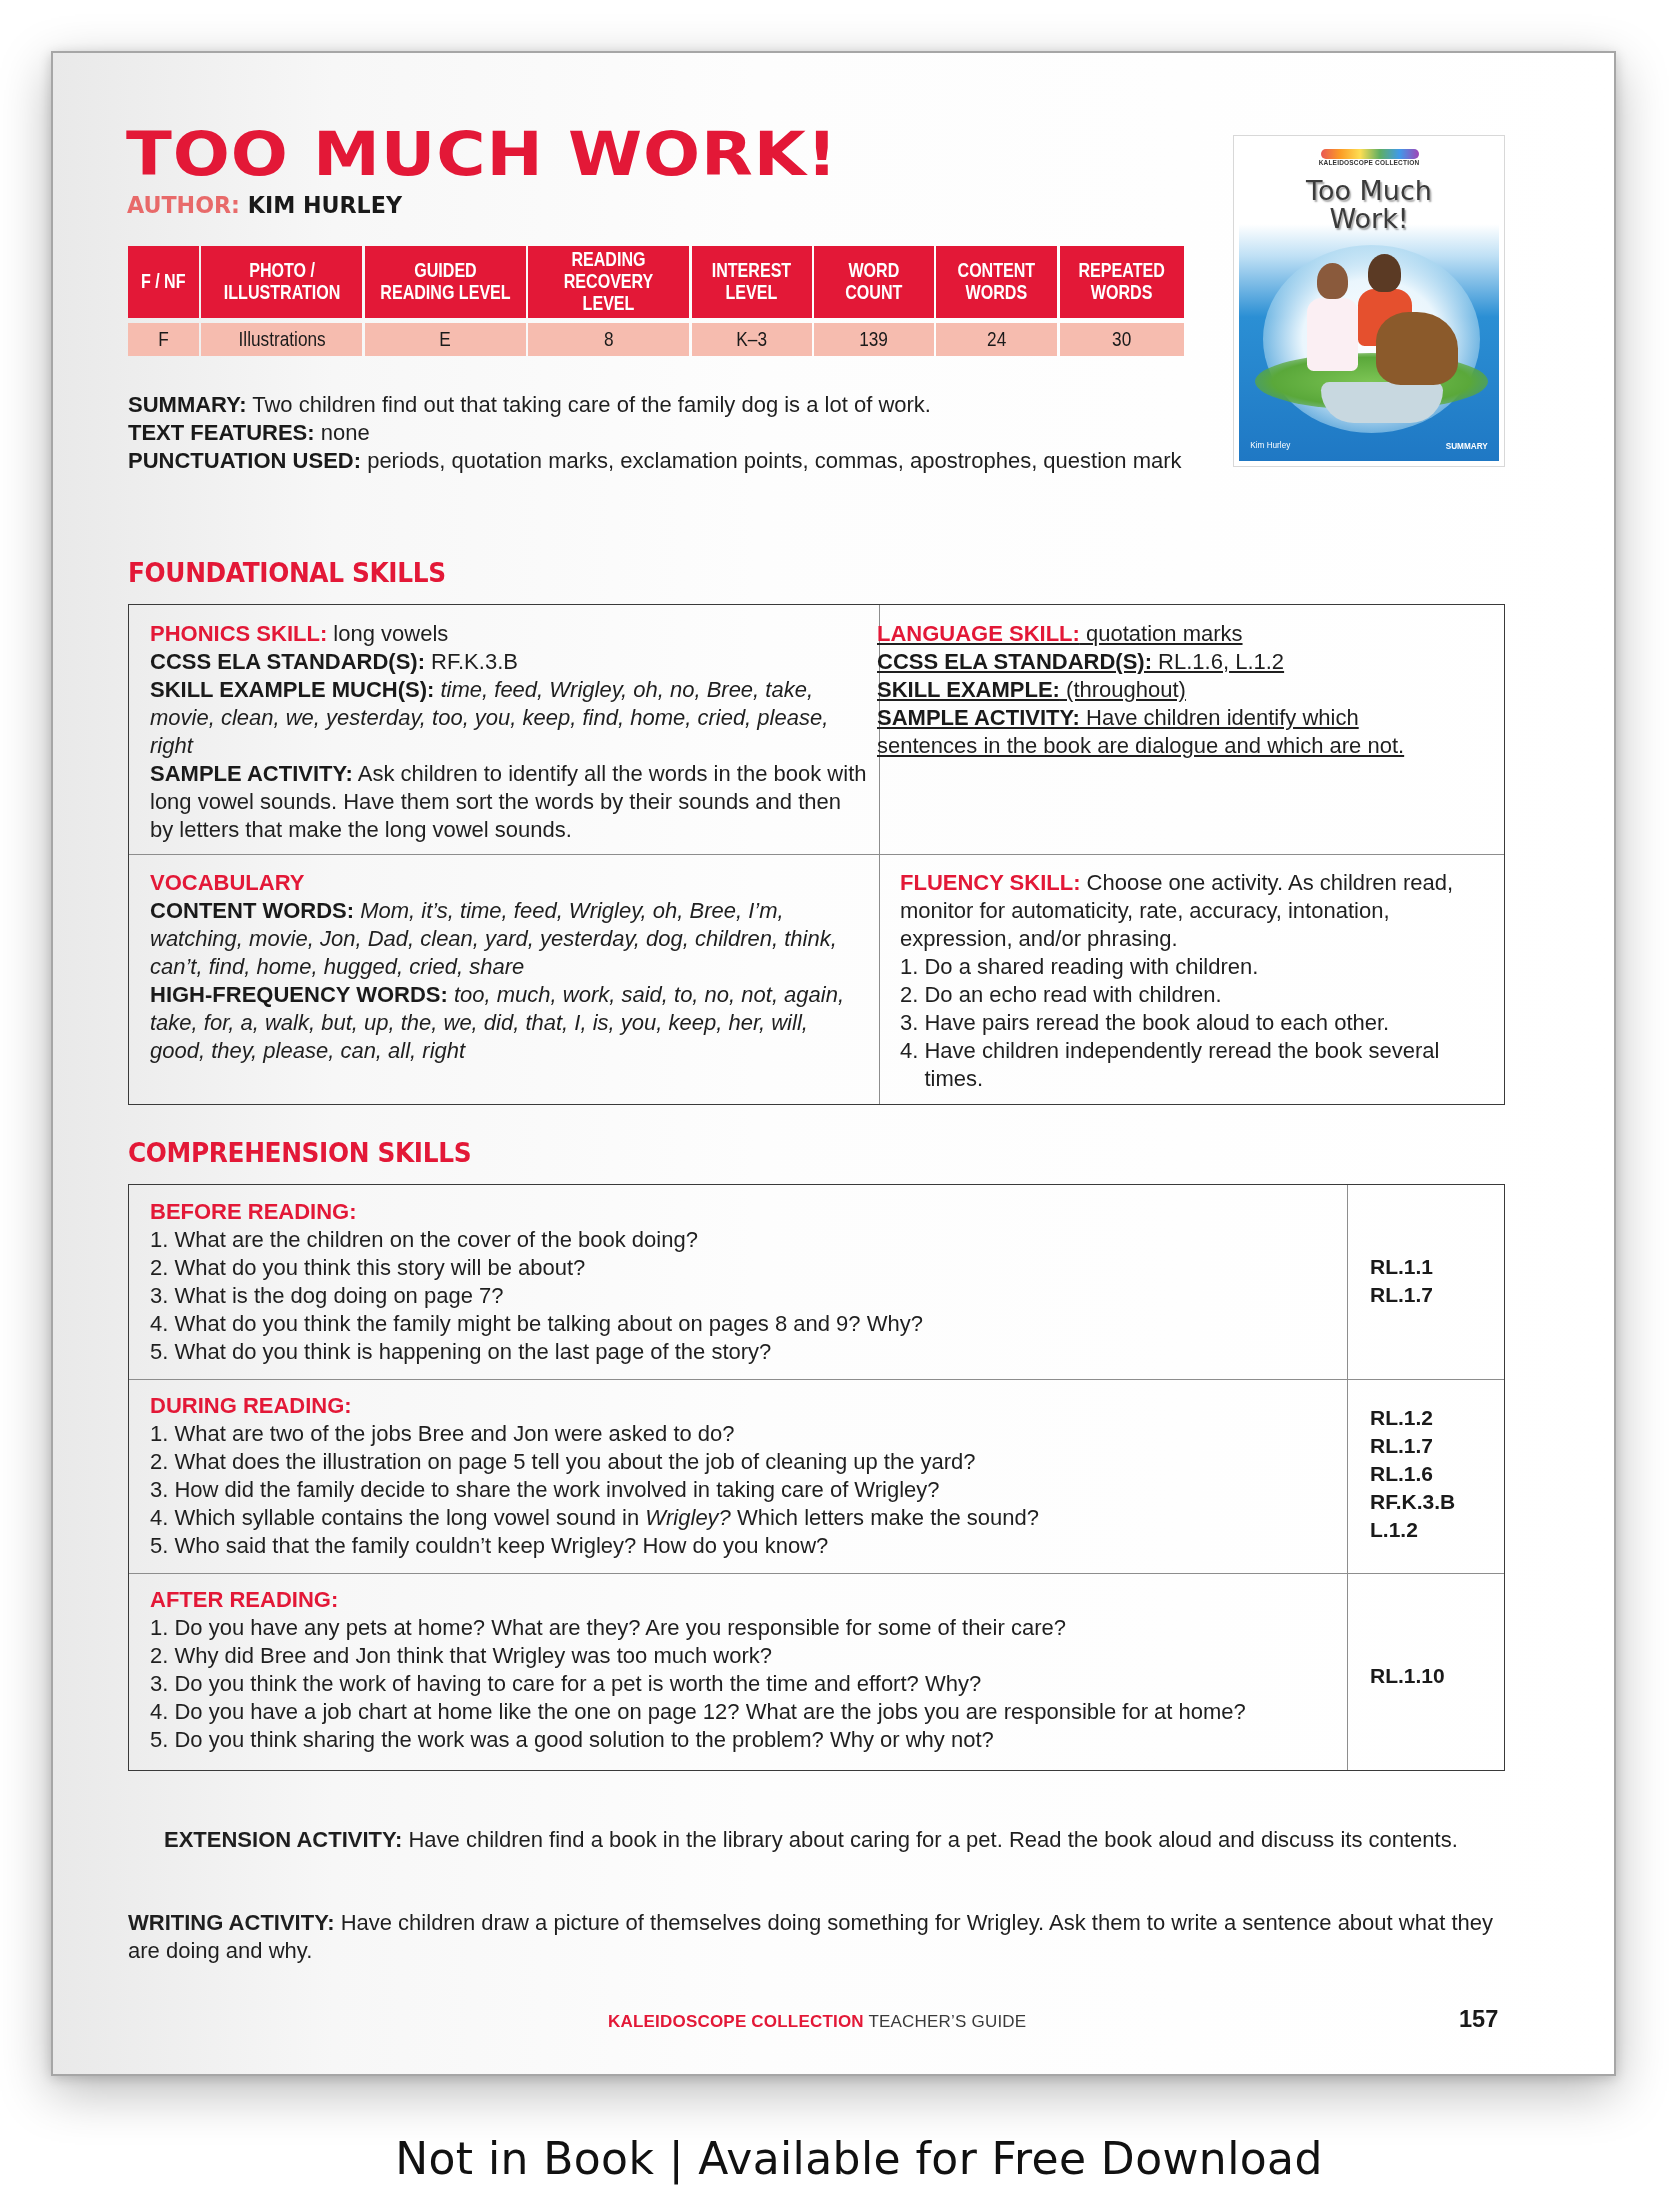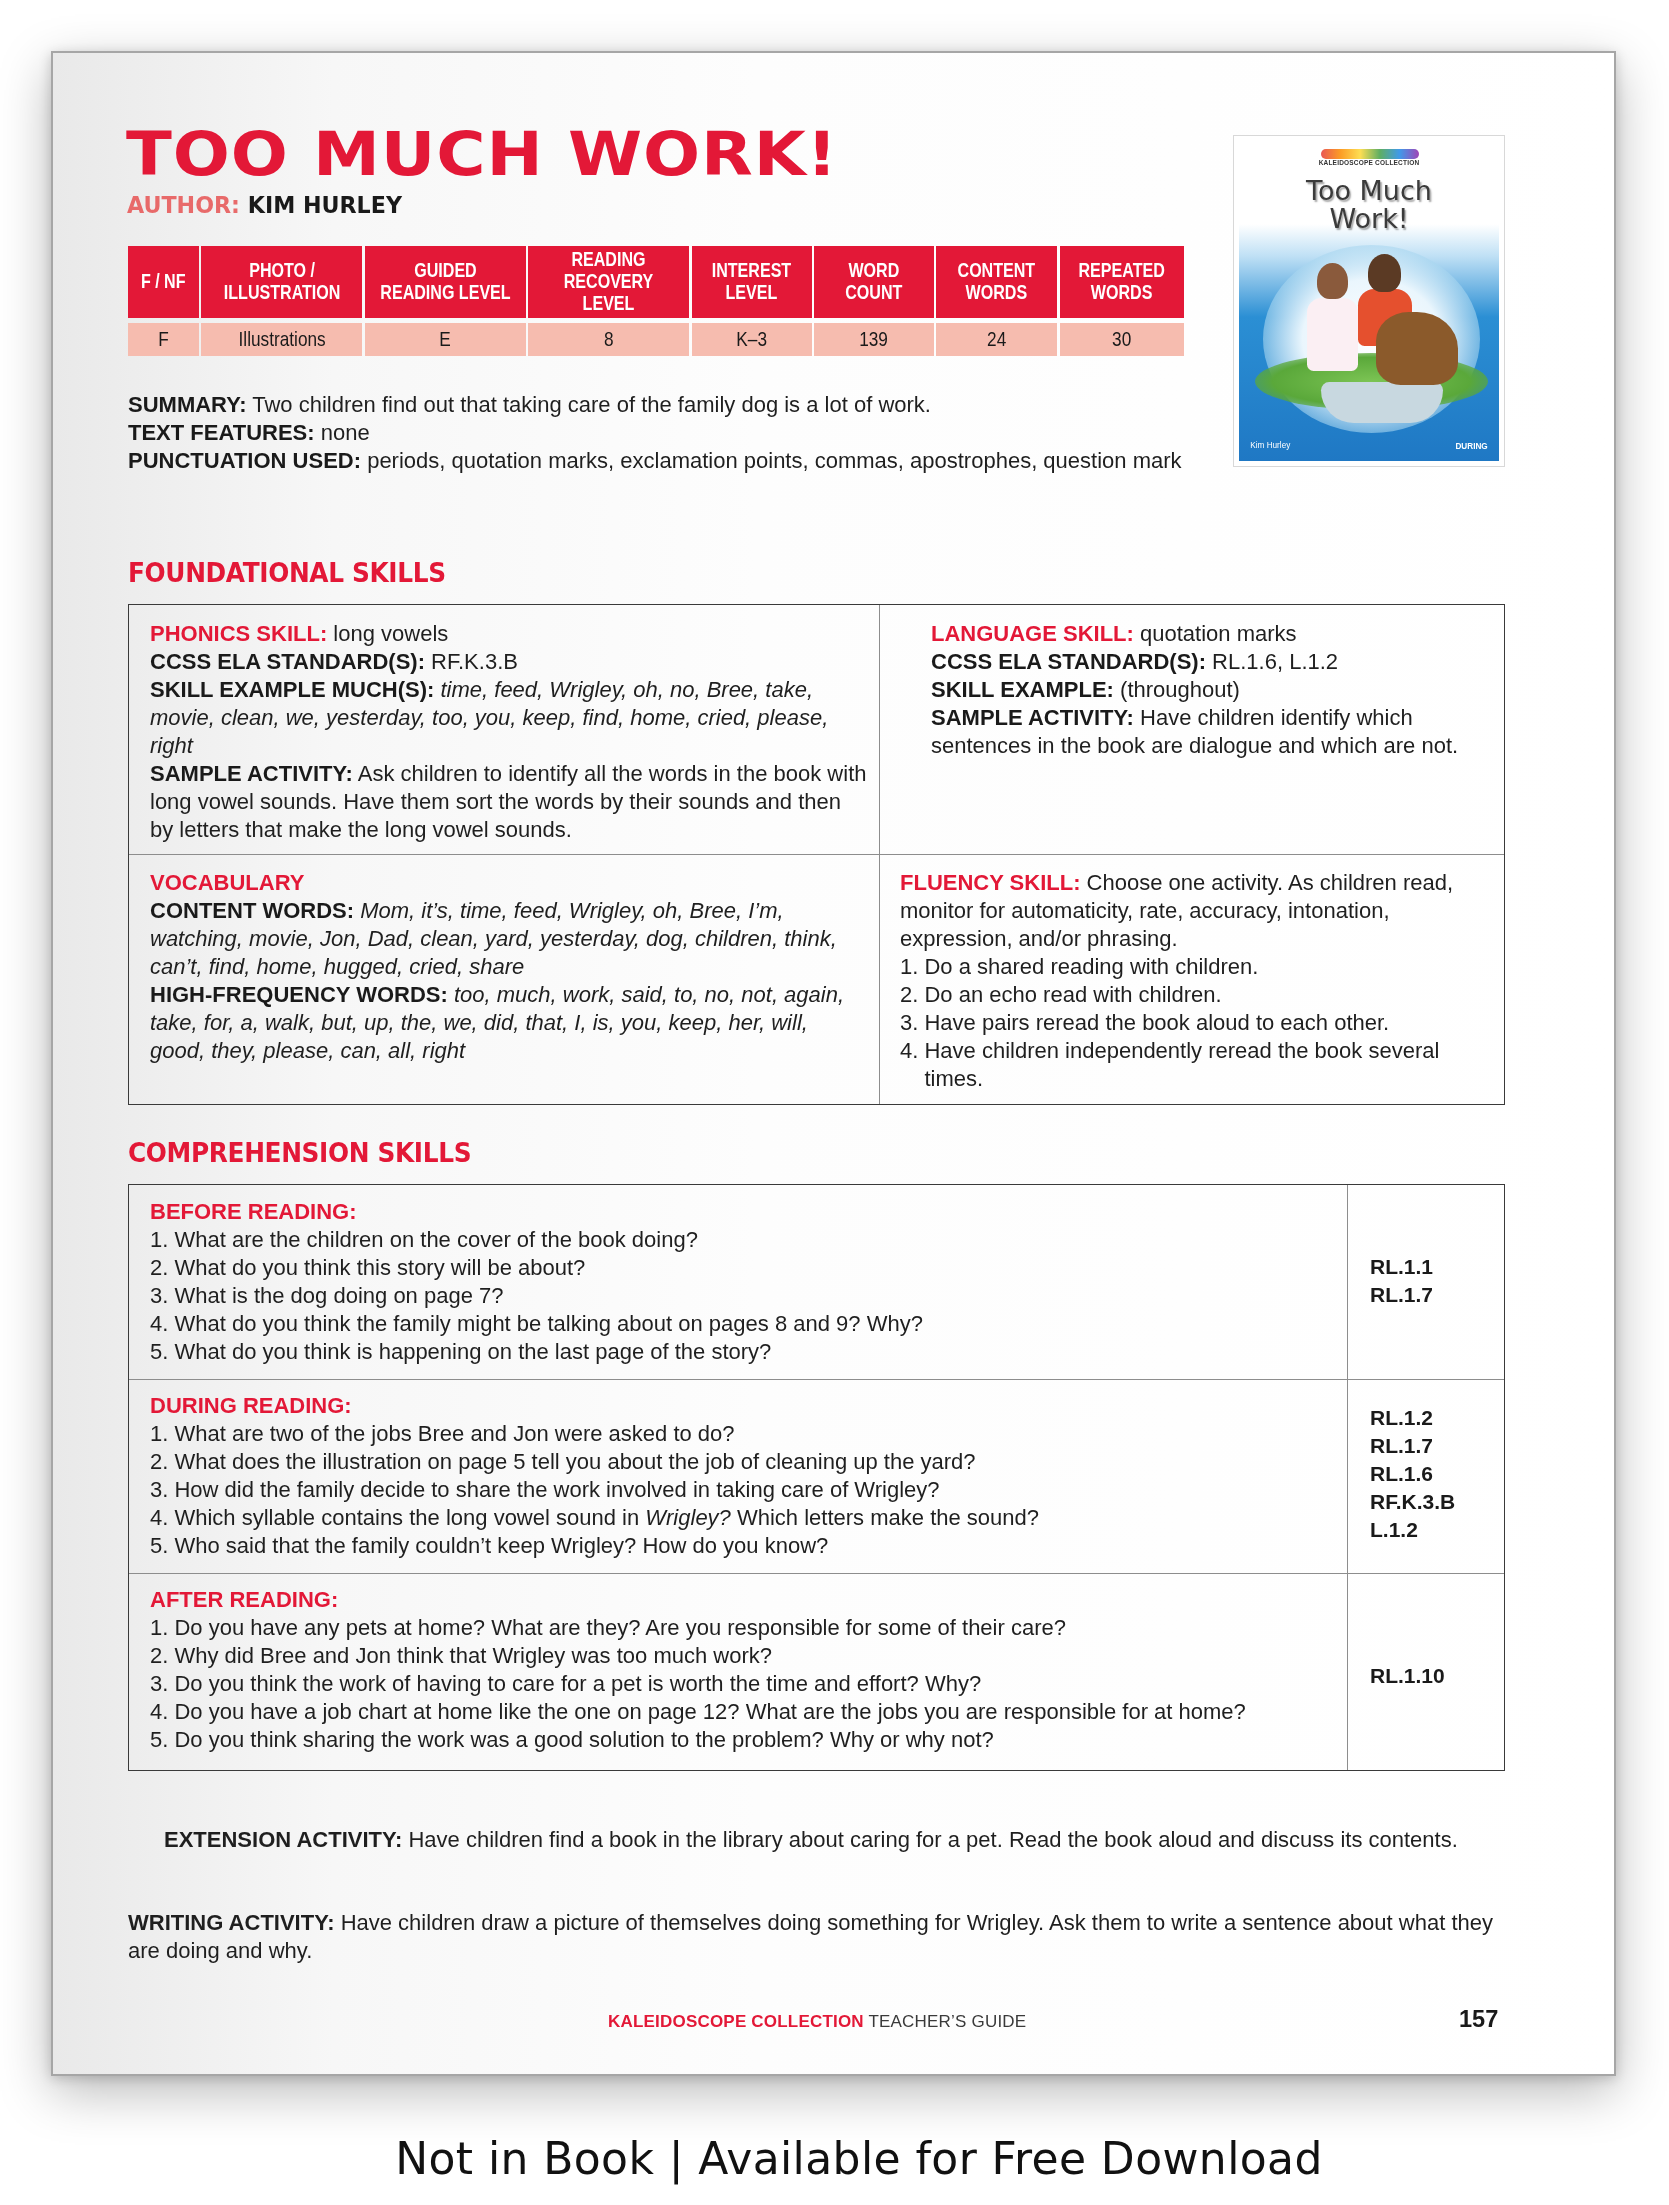--- a/index.html
+++ b/index.html
@@ -100,21 +100,21 @@
     position: absolute; box-sizing: border-box; border: 1.6px solid #3a3a3a;
   }
   .fs-box { left: 128px; top: 604px; width: 1377px; height: 501px; }
   .fs-vdiv { position: absolute; left: 750px; top: 0; bottom: 0; width: 0; border-left: 1.6px solid #8d8d8d; }
   .fs-hdiv { position: absolute; left: 0; right: 0; top: 249px; height: 0; border-top: 1.6px solid #8d8d8d; }
   .cell-txt { position: absolute; font-size: 22px; line-height: 28px; color: #1f1f1f; }
   .red { color: #e31837; font-weight: bold; }
   .blk { font-weight: bold; color: #1a1a1a; }
   .it { font-style: italic; }
   .ph { left: 21px; top: 14.7px; width: 717px; }
-  .lg { left: 802px; top: 14.7px; width: 587px; }
+  .lg { left: 748px; top: 14.7px; width: 587px; text-decoration: underline; }
   .vc { left: 21px; top: 264px; width: 717px; }
   .fl { left: 771px; top: 264px; width: 587px; }
   .fl .li { padding-left: 24.5px; text-indent: -24.5px; }
 
   .cs-box { left: 128px; top: 1184px; width: 1377px; height: 587px; padding-left: 25px; }
   .cs-vdiv { position: absolute; left: 1218px; top: 0; bottom: 0; border-left: 1.6px solid #8d8d8d; }
   .cs-hdiv1 { position: absolute; left: 0; right: 0; top: 194px; border-top: 1.6px solid #8d8d8d; }
   .cs-hdiv2 { position: absolute; left: 0; right: 0; top: 388px; border-top: 1.6px solid #8d8d8d; }
   .q-block { position: absolute; left: 21px; width: 1190px; font-size: 22px; line-height: 28px; }
   .q-b { top: 13px; } .q-d { top: 207px; } .q-a { top: 401px; }
@@ -209,21 +209,21 @@
     <div class="cover-title">
       <span>Too Much</span><br><span>Work!</span>
     </div>
     <div class="cover-fig girl-body"></div>
     <div class="cover-fig girl-head"></div>
     <div class="cover-fig boy-body"></div>
     <div class="cover-fig boy-head"></div>
     <div class="cover-fig tub"></div>
     <div class="cover-fig dog"></div>
     <div class="cover-author">Kim Hurley</div>
-    <div class="cover-pub">DURING</div>
+    <div class="cover-pub">SUMMARY</div>
   </div>
 </div>
 
 <div class="abs meta">
   <div><b>SUMMARY:</b><span> Two children find out that taking care of the family dog is a lot of work.</span></div>
   <div><b>TEXT FEATURES:</b><span> none</span></div>
   <div><b>PUNCTUATION USED:</b><span> periods, quotation marks, exclamation points, commas, apostrophes, question mark</span></div>
 </div>
 
 <div class="abs section-h fs-h">FOUNDATIONAL SKILLS</div>

